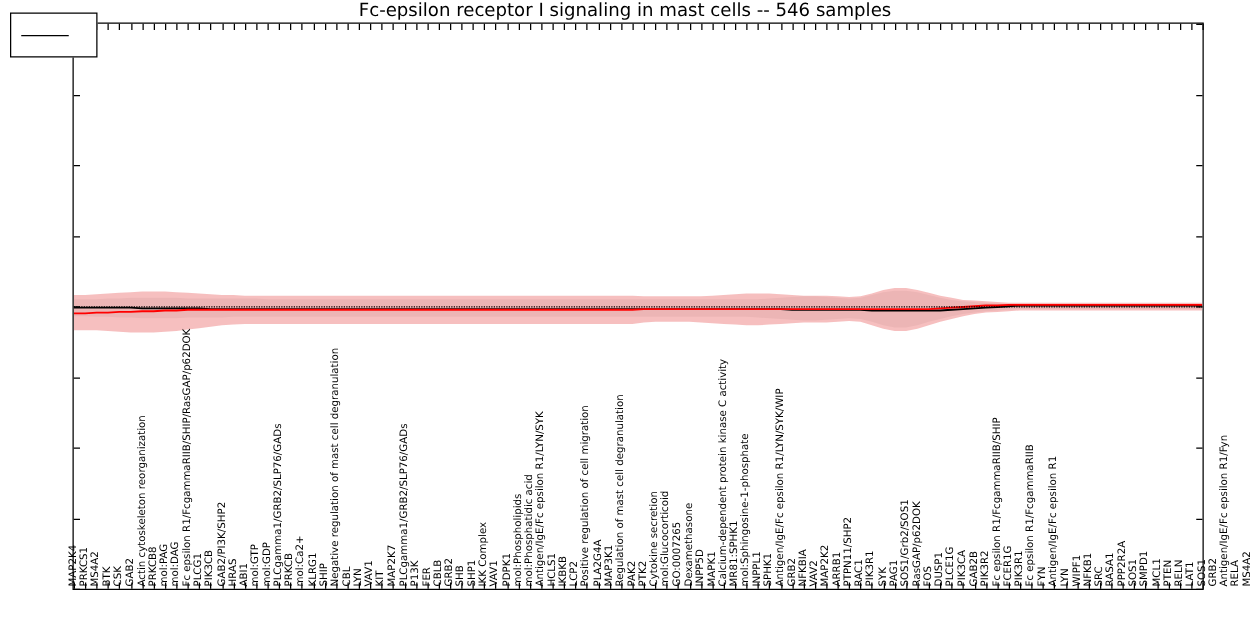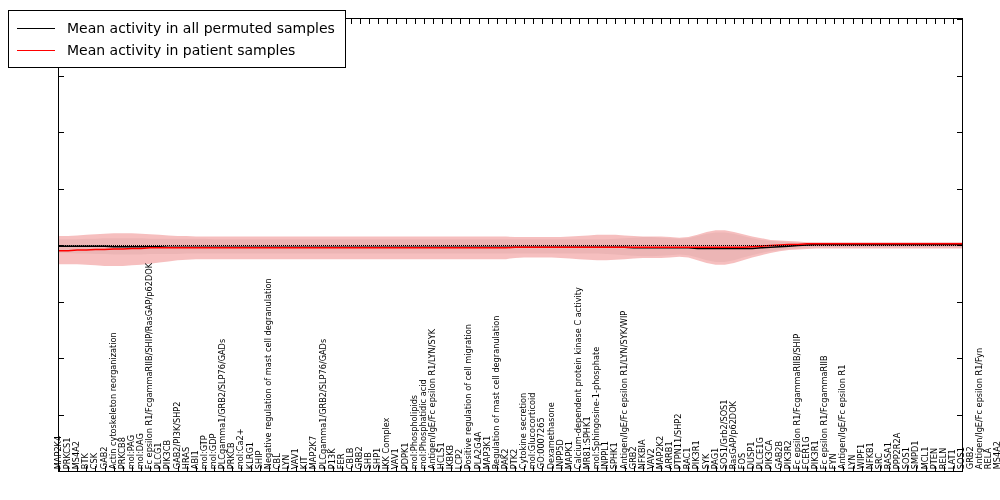--- a/index.html
+++ b/index.html
@@ -56,20 +56,21 @@
   .legend-row{display:flex;align-items:center;height:22px;}
   .legend-swatch{width:38px;height:0;border-top:1.6px solid #000;margin-right:12px;}
   .legend-swatch.red{border-top-color:#ff0000;}
   .legend-text{font-size:14px;white-space:nowrap;}
 </style>
 </head>
 <body>
 
 <div id="root">
 
+  <div class="chart-title">Fc-epsilon receptor I signaling in mast cells -- 546 samples</div>
 
 
   <div id="ytick-labels"></div>
 
   <div class="plot-frame">
     <div class="plot-clip">
       <svg id="series-svg" width="903" height="452">
           <polygon points="0,220.35000000000002 9.121212121212121,220.35000000000002 18.242424242424242,220.35000000000002 27.363636363636363,219.78499999999997 36.484848484848484,219.78499999999997 45.6060606060606,219.22 54.72727272727273,219.22 63.848484848484844,219.22 72.96969696969697,219.22 82.0909090909091,219.22 91.2121212121212,219.78499999999997 100.33333333333333,219.78499999999997 109.45454545454545,219.78499999999997 118.57575757575759,219.78499999999997 127.69696969696969,219.78499999999997 136.8181818181818,219.78499999999997 145.93939393939394,219.78499999999997 155.06060606060606,220.35000000000002 164.1818181818182,220.35000000000002 173.30303030303028,220.35000000000002 182.4242424242424,220.35000000000002 191.54545454545456,220.35000000000002 200.66666666666666,220.35000000000002 209.78787878787878,220.35000000000002 218.9090909090909,220.35000000000002 228.03030303030303,220.35000000000002 237.15151515151518,220.35000000000002 246.27272727272725,220.35000000000002 255.39393939393938,220.35000000000002 264.5151515151515,220.35000000000002 273.6363636363636,220.35000000000002 282.75757575757575,220.35000000000002 291.8787878787879,220.35000000000002 301,220.35000000000002 310.1212121212121,220.35000000000002 319.24242424242425,220.35000000000002 328.3636363636364,220.35000000000002 337.4848484848485,220.35000000000002 346.60606060606057,220.35000000000002 355.7272727272727,220.35000000000002 364.8484848484848,220.35000000000002 373.969696969697,220.35000000000002 383.0909090909091,220.35000000000002 392.21212121212125,220.35000000000002 401.3333333333333,220.35000000000002 410.45454545454544,220.35000000000002 419.57575757575756,220.35000000000002 428.6969696969697,220.35000000000002 437.8181818181818,220.35000000000002 446.93939393939394,220.35000000000002 456.06060606060606,220.35000000000002 465.1818181818182,220.35000000000002 474.30303030303037,220.35000000000002 483.42424242424244,220.35000000000002 492.5454545454545,220.35000000000002 501.6666666666667,220.35000000000002 510.78787878787875,220.35000000000002 519.909090909091,220.35000000000002 529.030303030303,220.35000000000002 538.1515151515151,220.35000000000002 547.2727272727273,220.35000000000002 556.3939393939394,219.78499999999997 565.5151515151515,219.22 574.6363636363636,218.655 583.7575757575758,218.09000000000003 592.8787878787879,218.09000000000003 602,218.655 611.1212121212121,219.22 620.2424242424242,219.78499999999997 629.3636363636364,219.22 638.4848484848485,216.95999999999998 647.6060606060605,214.7 656.7272727272727,213.57000000000002 665.8484848484849,213.57000000000002 674.969696969697,214.7 684.0909090909091,216.95999999999998 693.2121212121211,219.22 702.3333333333334,220.91500000000002 711.4545454545454,222.045 720.5757575757576,222.61 729.6969696969696,223.175 738.8181818181819,223.74 747.939393939394,224.30499999999998 757.060606060606,224.30499999999998 766.1818181818182,224.30499999999998 775.3030303030303,224.30499999999998 784.4242424242425,224.30499999999998 793.5454545454545,224.30499999999998 802.6666666666666,224.30499999999998 811.7878787878788,224.30499999999998 820.9090909090909,224.30499999999998 830.0303030303031,224.30499999999998 839.1515151515151,224.30499999999998 848.2727272727274,224.30499999999998 857.3939393939394,224.30499999999998 866.5151515151515,224.30499999999998 875.6363636363636,224.30499999999998 884.7575757575758,224.30499999999998 893.8787878787879,224.30499999999998 903,224.30499999999998 903,228.26 893.8787878787879,228.26 884.7575757575758,228.26 875.6363636363636,228.26 866.5151515151515,228.26 857.3939393939394,228.26 848.2727272727274,228.26 839.1515151515151,228.26 830.0303030303031,228.26 820.9090909090909,228.26 811.7878787878788,228.26 802.6666666666666,228.26 793.5454545454545,228.26 784.4242424242425,228.26 775.3030303030303,228.26 766.1818181818182,228.26 757.060606060606,228.26 747.939393939394,228.825 738.8181818181819,229.39000000000001 729.6969696969696,229.95499999999998 720.5757575757576,231.08499999999998 711.4545454545454,232.215 702.3333333333334,233.91 693.2121212121211,236.17000000000002 684.0909090909091,238.43 674.969696969697,241.255 665.8484848484849,242.95 656.7272727272727,242.95 647.6060606060605,241.255 638.4848484848485,238.43 629.3636363636364,236.17000000000002 620.2424242424242,235.605 611.1212121212121,236.17000000000002 602,236.73499999999999 592.8787878787879,237.3 583.7575757575758,237.3 574.6363636363636,236.73499999999999 565.5151515151515,236.17000000000002 556.3939393939394,235.605 547.2727272727273,235.04000000000002 538.1515151515151,234.475 529.030303030303,234.475 519.909090909091,234.475 510.78787878787875,234.475 501.6666666666667,234.475 492.5454545454545,234.475 483.42424242424244,234.475 474.30303030303037,234.475 465.1818181818182,234.475 456.06060606060606,234.475 446.93939393939394,234.475 437.8181818181818,234.475 428.6969696969697,234.475 419.57575757575756,234.475 410.45454545454544,234.475 401.3333333333333,234.475 392.21212121212125,234.475 383.0909090909091,234.475 373.969696969697,234.475 364.8484848484848,234.475 355.7272727272727,234.475 346.60606060606057,234.475 337.4848484848485,234.475 328.3636363636364,234.475 319.24242424242425,234.475 310.1212121212121,234.475 301,234.475 291.8787878787879,234.475 282.75757575757575,234.475 273.6363636363636,234.475 264.5151515151515,234.475 255.39393939393938,234.475 246.27272727272725,234.475 237.15151515151518,234.475 228.03030303030303,234.475 218.9090909090909,234.475 209.78787878787878,234.475 200.66666666666666,234.475 191.54545454545456,234.475 182.4242424242424,234.475 173.30303030303028,234.475 164.1818181818182,234.475 155.06060606060606,234.475 145.93939393939394,234.475 136.8181818181818,234.475 127.69696969696969,234.475 118.57575757575759,235.04000000000002 109.45454545454545,235.04000000000002 100.33333333333333,235.04000000000002 91.2121212121212,235.04000000000002 82.0909090909091,235.605 72.96969696969697,235.605 63.848484848484844,235.605 54.72727272727273,235.605 45.6060606060606,235.04000000000002 36.484848484848484,235.04000000000002 27.363636363636363,234.475 18.242424242424242,234.475 9.121212121212121,233.91 0,233.91" fill="#d9d9d9" fill-opacity="0.95" stroke="none"></polygon>
           <polygon points="0,216.95999999999998 9.121212121212121,216.95999999999998 18.242424242424242,216.395 27.363636363636363,215.83 36.484848484848484,215.265 45.6060606060606,214.7 54.72727272727273,214.135 63.848484848484844,214.135 72.96969696969697,214.135 82.0909090909091,214.7 91.2121212121212,215.265 100.33333333333333,215.83 109.45454545454545,216.395 118.57575757575759,216.95999999999998 127.69696969696969,216.95999999999998 136.8181818181818,217.52499999999998 145.93939393939394,217.52499999999998 155.06060606060606,217.52499999999998 164.1818181818182,217.52499999999998 173.30303030303028,217.52499999999998 182.4242424242424,217.52499999999998 191.54545454545456,217.52499999999998 200.66666666666666,217.52499999999998 209.78787878787878,217.52499999999998 218.9090909090909,217.52499999999998 228.03030303030303,217.52499999999998 237.15151515151518,217.52499999999998 246.27272727272725,217.52499999999998 255.39393939393938,217.52499999999998 264.5151515151515,217.52499999999998 273.6363636363636,217.52499999999998 282.75757575757575,217.52499999999998 291.8787878787879,217.52499999999998 301,217.52499999999998 310.1212121212121,217.52499999999998 319.24242424242425,217.52499999999998 328.3636363636364,217.52499999999998 337.4848484848485,217.52499999999998 346.60606060606057,217.52499999999998 355.7272727272727,217.52499999999998 364.8484848484848,217.52499999999998 373.969696969697,217.52499999999998 383.0909090909091,217.52499999999998 392.21212121212125,217.52499999999998 401.3333333333333,217.52499999999998 410.45454545454544,217.52499999999998 419.57575757575756,217.52499999999998 428.6969696969697,217.52499999999998 437.8181818181818,217.52499999999998 446.93939393939394,217.52499999999998 456.06060606060606,218.09000000000003 465.1818181818182,218.09000000000003 474.30303030303037,218.09000000000003 483.42424242424244,218.09000000000003 492.5454545454545,218.09000000000003 501.6666666666667,218.09000000000003 510.78787878787875,217.52499999999998 519.909090909091,216.95999999999998 529.030303030303,216.395 538.1515151515151,215.83 547.2727272727273,215.83 556.3939393939394,215.83 565.5151515151515,216.395 574.6363636363636,216.95999999999998 583.7575757575758,217.52499999999998 592.8787878787879,217.52499999999998 602,217.52499999999998 611.1212121212121,218.09000000000003 620.2424242424242,218.655 629.3636363636364,218.09000000000003 638.4848484848485,215.83 647.6060606060605,213.00499999999997 656.7272727272727,211.31 665.8484848484849,211.31 674.969696969697,213.00499999999997 684.0909090909091,215.265 693.2121212121211,217.52499999999998 702.3333333333334,219.22 711.4545454545454,220.91500000000002 720.5757575757576,221.48 729.6969696969696,222.045 738.8181818181819,222.61 747.939393939394,223.175 757.060606060606,223.175 766.1818181818182,223.175 775.3030303030303,223.175 784.4242424242425,223.175 793.5454545454545,223.175 802.6666666666666,223.175 811.7878787878788,223.175 820.9090909090909,223.175 830.0303030303031,223.175 839.1515151515151,223.175 848.2727272727274,223.175 857.3939393939394,223.175 866.5151515151515,223.175 875.6363636363636,223.175 884.7575757575758,223.175 893.8787878787879,223.175 903,223.175 903,229.39000000000001 893.8787878787879,229.39000000000001 884.7575757575758,229.39000000000001 875.6363636363636,229.39000000000001 866.5151515151515,229.39000000000001 857.3939393939394,229.39000000000001 848.2727272727274,229.39000000000001 839.1515151515151,229.39000000000001 830.0303030303031,229.39000000000001 820.9090909090909,229.39000000000001 811.7878787878788,229.39000000000001 802.6666666666666,229.39000000000001 793.5454545454545,229.39000000000001 784.4242424242425,229.39000000000001 775.3030303030303,229.39000000000001 766.1818181818182,229.39000000000001 757.060606060606,229.39000000000001 747.939393939394,229.95499999999998 738.8181818181819,230.52 729.6969696969696,231.08499999999998 720.5757575757576,232.215 711.4545454545454,233.91 702.3333333333334,236.17000000000002 693.2121212121211,238.43 684.0909090909091,241.255 674.969696969697,244.07999999999998 665.8484848484849,245.775 656.7272727272727,245.775 647.6060606060605,244.07999999999998 638.4848484848485,241.255 629.3636363636364,238.43 620.2424242424242,237.865 611.1212121212121,238.43 602,238.995 592.8787878787879,238.995 583.7575757575758,238.995 574.6363636363636,239.56 565.5151515151515,240.125 556.3939393939394,240.69 547.2727272727273,241.255 538.1515151515151,241.255 529.030303030303,240.69 519.909090909091,240.125 510.78787878787875,239.56 501.6666666666667,238.995 492.5454545454545,238.43 483.42424242424244,238.43 474.30303030303037,238.43 465.1818181818182,238.43 456.06060606060606,238.995 446.93939393939394,240.125 437.8181818181818,240.125 428.6969696969697,240.125 419.57575757575756,240.125 410.45454545454544,240.125 401.3333333333333,240.125 392.21212121212125,240.125 383.0909090909091,240.125 373.969696969697,240.125 364.8484848484848,240.125 355.7272727272727,240.125 346.60606060606057,240.125 337.4848484848485,240.125 328.3636363636364,240.125 319.24242424242425,240.125 310.1212121212121,240.125 301,240.125 291.8787878787879,240.125 282.75757575757575,240.125 273.6363636363636,240.125 264.5151515151515,240.125 255.39393939393938,240.125 246.27272727272725,240.125 237.15151515151518,240.125 228.03030303030303,240.125 218.9090909090909,240.125 209.78787878787878,240.125 200.66666666666666,240.125 191.54545454545456,240.125 182.4242424242424,240.125 173.30303030303028,240.125 164.1818181818182,240.125 155.06060606060606,240.125 145.93939393939394,240.125 136.8181818181818,240.125 127.69696969696969,240.69 118.57575757575759,241.255 109.45454545454545,242.385 100.33333333333333,243.51500000000001 91.2121212121212,244.645 82.0909090909091,245.775 72.96969696969697,246.34 63.848484848484844,246.905 54.72727272727273,246.905 45.6060606060606,246.905 36.484848484848484,246.34 27.363636363636363,245.775 18.242424242424242,245.20999999999998 9.121212121212121,245.20999999999998 0,245.20999999999998" fill="#f2a6a6" fill-opacity="0.72" stroke="none"></polygon>
           <polyline points="0,227.13 9.121212121212121,227.13 18.242424242424242,227.13 27.363636363636363,227.13 36.484848484848484,227.13 45.6060606060606,227.13 54.72727272727273,227.695 63.848484848484844,227.695 72.96969696969697,227.695 82.0909090909091,227.695 91.2121212121212,227.695 100.33333333333333,227.695 109.45454545454545,228.26 118.57575757575759,228.26 127.69696969696969,228.26 136.8181818181818,228.26 145.93939393939394,228.26 155.06060606060606,228.26 164.1818181818182,228.26 173.30303030303028,228.26 182.4242424242424,228.26 191.54545454545456,228.26 200.66666666666666,228.26 209.78787878787878,228.26 218.9090909090909,228.26 228.03030303030303,228.26 237.15151515151518,228.26 246.27272727272725,228.26 255.39393939393938,228.26 264.5151515151515,228.26 273.6363636363636,228.26 282.75757575757575,228.26 291.8787878787879,228.26 301,228.26 310.1212121212121,228.26 319.24242424242425,228.26 328.3636363636364,228.26 337.4848484848485,228.26 346.60606060606057,228.26 355.7272727272727,228.26 364.8484848484848,228.26 373.969696969697,228.26 383.0909090909091,228.26 392.21212121212125,228.26 401.3333333333333,228.26 410.45454545454544,228.26 419.57575757575756,228.26 428.6969696969697,228.26 437.8181818181818,228.26 446.93939393939394,228.26 456.06060606060606,228.26 465.1818181818182,228.26 474.30303030303037,228.26 483.42424242424244,228.26 492.5454545454545,228.26 501.6666666666667,228.26 510.78787878787875,228.26 519.909090909091,228.26 529.030303030303,228.26 538.1515151515151,228.26 547.2727272727273,228.26 556.3939393939394,228.26 565.5151515151515,228.26 574.6363636363636,228.825 583.7575757575758,228.825 592.8787878787879,228.825 602,228.825 611.1212121212121,228.825 620.2424242424242,228.825 629.3636363636364,228.825 638.4848484848485,229.39000000000001 647.6060606060605,229.39000000000001 656.7272727272727,229.39000000000001 665.8484848484849,229.39000000000001 674.969696969697,229.39000000000001 684.0909090909091,229.39000000000001 693.2121212121211,229.39000000000001 702.3333333333334,228.825 711.4545454545454,228.26 720.5757575757576,227.695 729.6969696969696,227.13 738.8181818181819,226.565 747.939393939394,226 757.060606060606,225.435 766.1818181818182,225.435 775.3030303030303,225.435 784.4242424242425,225.435 793.5454545454545,225.435 802.6666666666666,225.435 811.7878787878788,225.435 820.9090909090909,225.435 830.0303030303031,225.435 839.1515151515151,225.435 848.2727272727274,225.435 857.3939393939394,225.435 866.5151515151515,225.435 875.6363636363636,225.435 884.7575757575758,225.435 893.8787878787879,225.435 903,225.435" fill="none" stroke="#000000" stroke-width="1.5"></polyline>
@@ -405,21 +406,16 @@
         <div class="xcat" style="left: 915.121px; bottom: 2px;">GRB2</div>
         <div class="xcat" style="left: 924.242px; bottom: 2px;">Antigen/IgE/Fc epsilon R1/Fyn</div>
         <div class="xcat" style="left: 933.364px; bottom: 2px;">RELA</div>
         <div class="xcat" style="left: 942.485px; bottom: 2px;">MS4A2</div>
       </div>
   </div>
 
   <div class="legend">
     <div class="legend-row">
       <span class="legend-swatch"></span>
-      <span class="legend-text">Mean activity in all permuted samples</span>
-    </div>
-    <div class="legend-row">
-      <span class="legend-swatch red"></span>
-      <span class="legend-text">Mean activity in patient samples</span>
     </div>
   </div>
 
 </div>
 
 </body></html>

